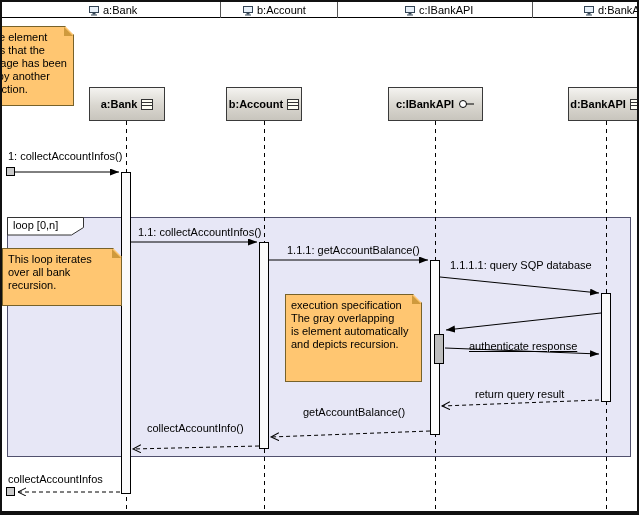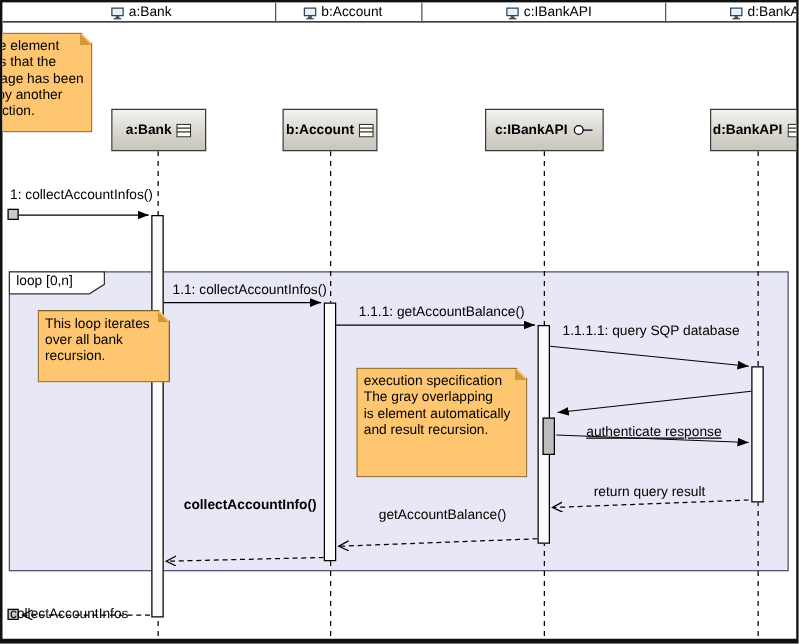--- a/index.html
+++ b/index.html
@@ -123,52 +123,52 @@
     <line x1="118" y1="490" x2="16" y2="490" stroke="#000" stroke-dasharray="4,3" marker-end="url(#ao)"></line>
   </svg>
 
   <span class="msg-label" style="left:6px;   top:148px;">1: collectAccountInfos()</span>
   <span class="msg-label" style="left:136px; top:224px;">1.1: collectAccountInfos()</span>
   <span class="msg-label" style="left:285px; top:242px;">1.1.1: getAccountBalance()</span>
   <span class="msg-label" style="left:448px; top:257px;">1.1.1.1: query SQP database</span>
   <span class="msg-label" style="left:467px; top:338px;text-decoration:underline;">authenticate response</span>
   <span class="msg-label" style="left:473px; top:386px;">return query result</span>
   <span class="msg-label" style="left:301px; top:404px;">getAccountBalance()</span>
-  <span class="msg-label" style="left:145px; top:396px;font-weight:bold;">collectAccountInfo()</span>
-  <span class="msg-label" style="left:6px;   top:471px;margin-top:12px;">collectAccountInfos</span>
+  <span class="msg-label" style="left:145px; top:420px;">collectAccountInfo()</span>
+  <span class="msg-label" style="left:6px;   top:471px;">collectAccountInfos</span>
 
   <div class="loop-tab">
     <svg width="78" height="19" viewBox="0 0 78 19">
       <path d="M0.5,0.5 H76.5 V10.5 L64.5,18 H0.5 Z" fill="#fff" stroke="#333"></path>
     </svg>
     <span class="loop-tab-text">loop [0,n]</span>
   </div>
 
   <div class="note" style="left:-34px; top:24px; width:106px; height:80px;">
     <span class="fold"></span>
     <div class="note-line">A gate element</div>
     <div class="note-line">shows that the</div>
     <div class="note-line">message has been</div>
     <div class="note-line">sent by another</div>
     <div class="note-line">interaction.</div>
   </div>
 
-  <div class="note" style="left:28px; top:246px; width:106px; height:58px;">
+  <div class="note" style="left:0; top:246px; width:120px; height:58px;">
     <span class="fold"></span>
     <div class="note-line">This loop iterates</div>
     <div class="note-line">over all bank</div>
     <div class="note-line">recursion.</div>
   </div>
 
   <div class="note" style="left:283px; top:292px; width:137px; height:88px;">
     <span class="fold"></span>
     <div class="note-line">execution specification</div>
     <div class="note-line">The gray overlapping</div>
     <div class="note-line">is element automatically</div>
-    <div class="note-line">and result recursion.</div>
+    <div class="note-line">and depicts recursion.</div>
   </div>
 
   <div class="strip">
     <div class="strip-item" style="left:86px;">
       <svg class="icon" width="12" height="11" viewBox="0 0 12 11">
           <rect x="1.5" y="1.5" width="9" height="6" fill="#e8f0f8" stroke="#345"></rect>
           <rect x="4.5" y="8" width="3" height="1.5" fill="#345"></rect>
           <rect x="3" y="9.5" width="6" height="1" fill="#345"></rect>
         </svg>
       <span>a:Bank</span>

